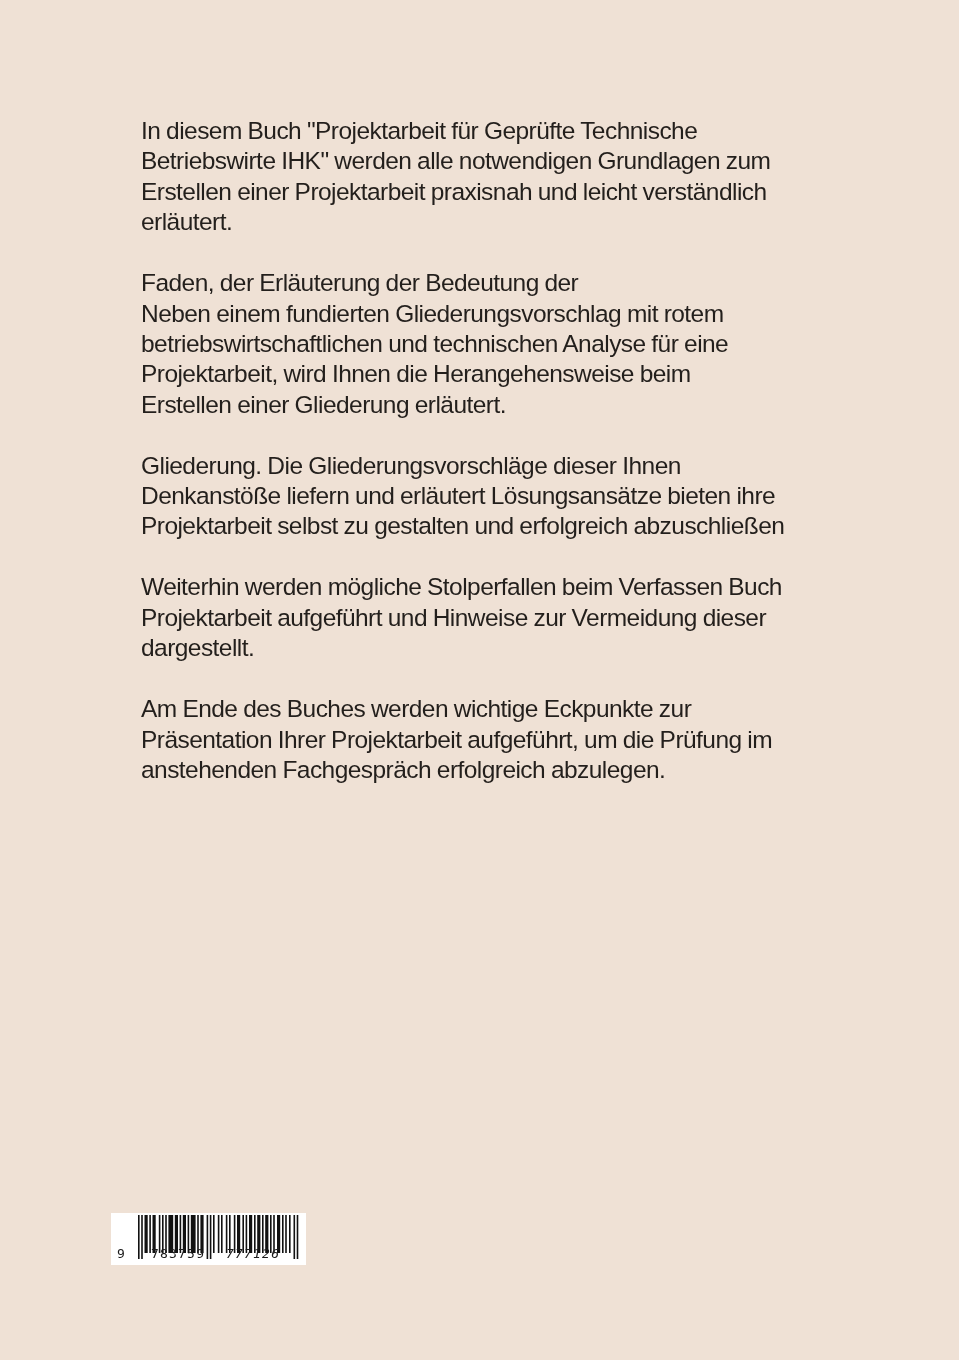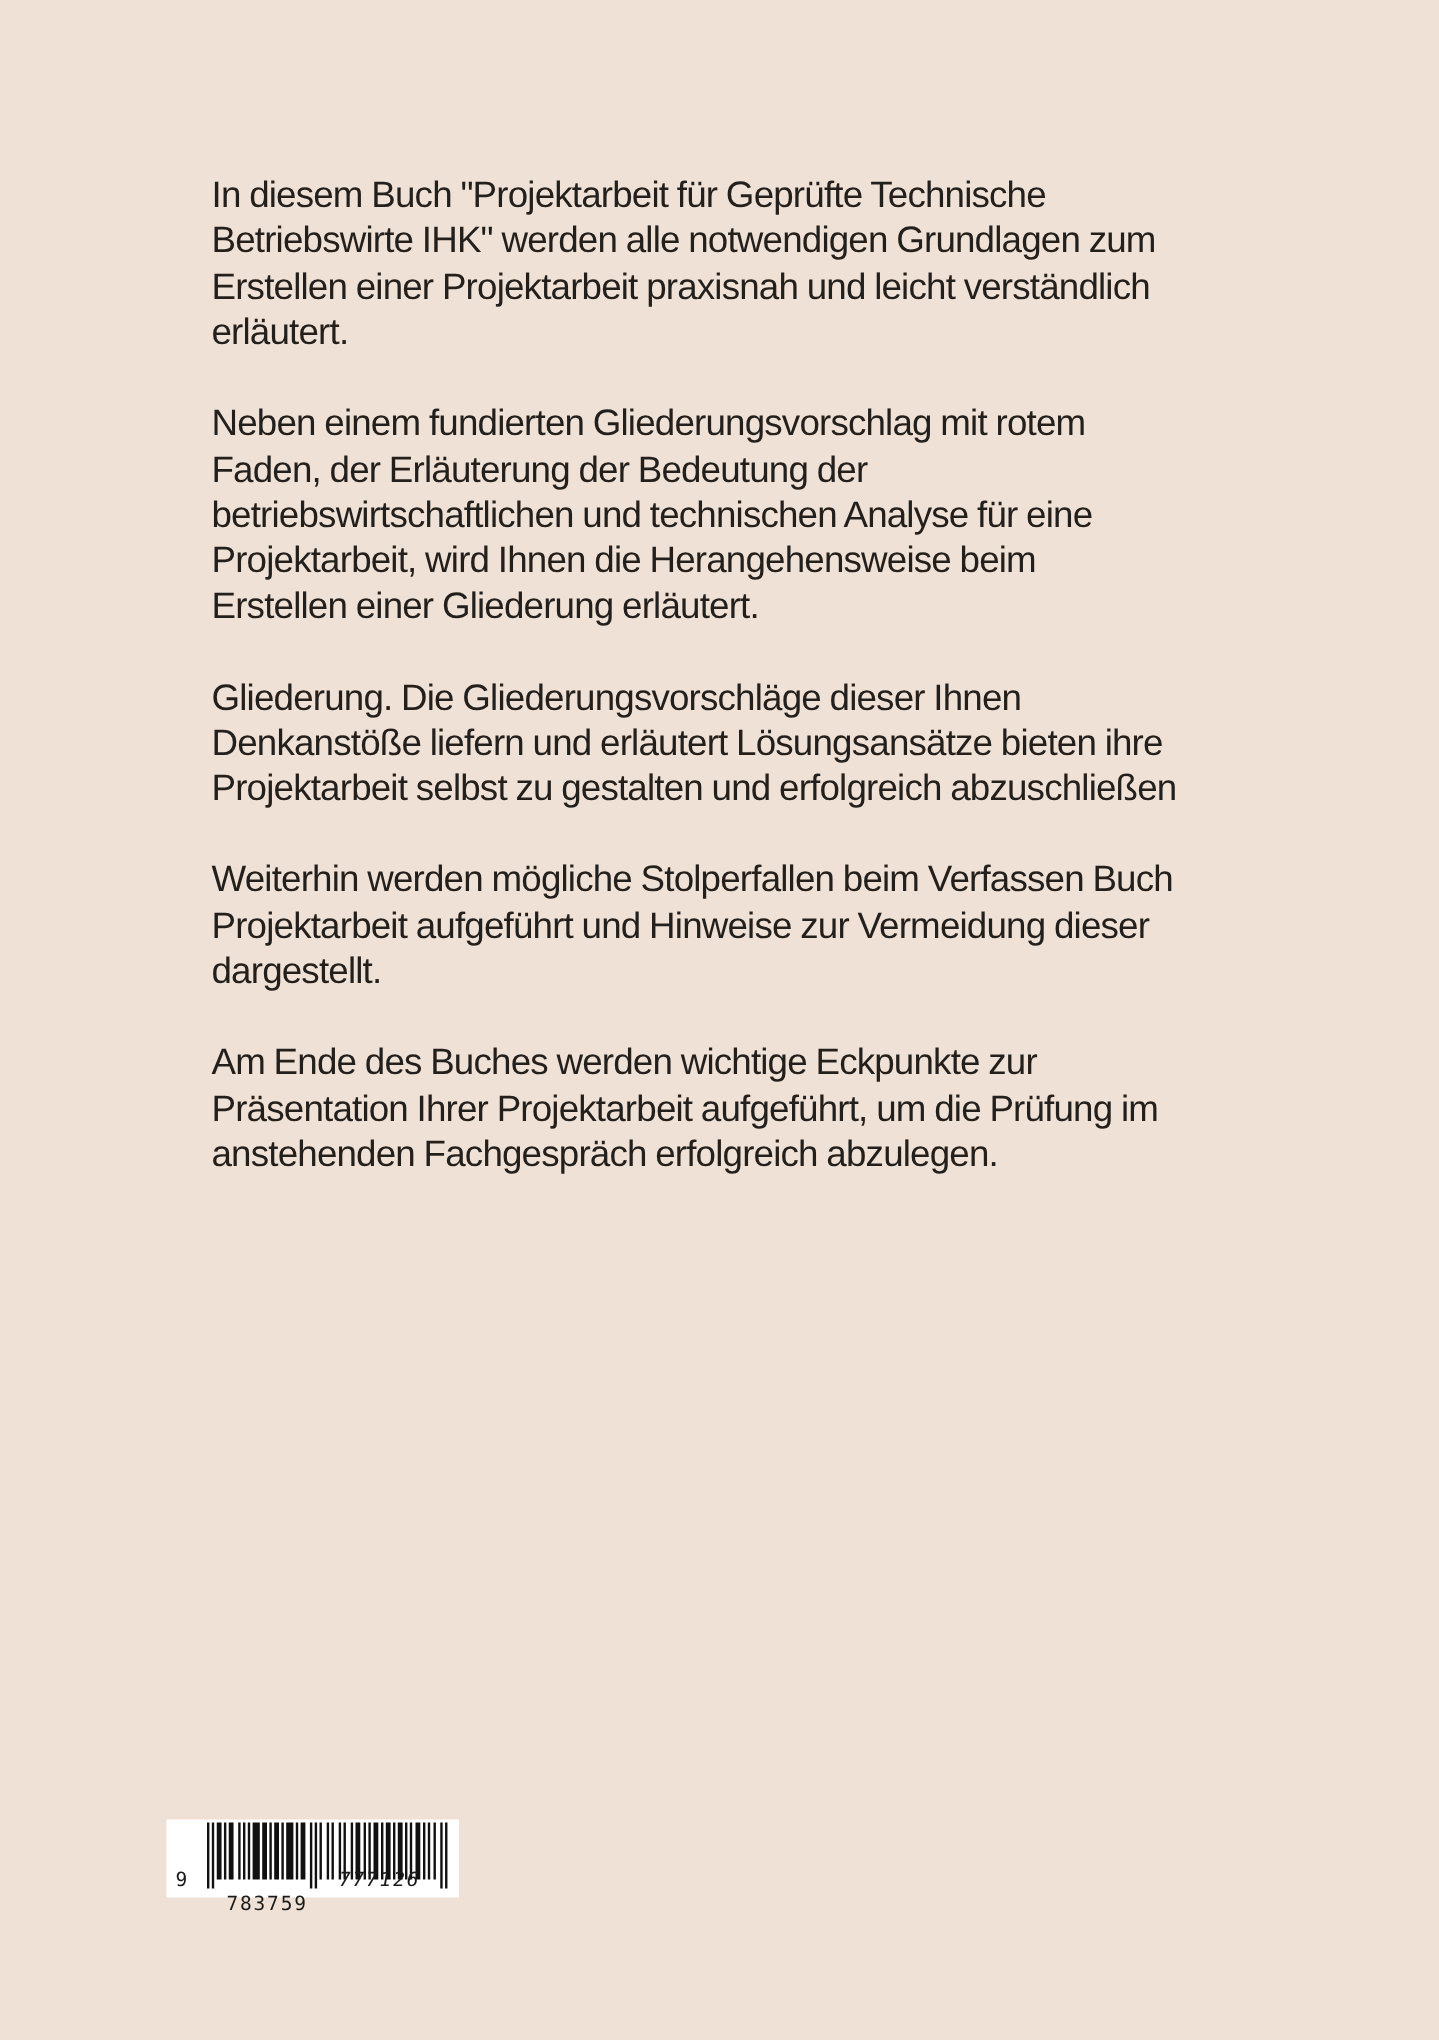--- a/index.html
+++ b/index.html
@@ -49,36 +49,36 @@
     }
     .bc-digit {
       position: absolute;
       font-family: "DejaVu Sans Mono", monospace;
       font-size: 13px;
       line-height: 13px;
       color: #1a1a1a;
       letter-spacing: 1.2px;
     }
     .bc-lead { left: 6px; top: 34px; }
-    .bc-left { left: 40px; top: 50px; }
+    .bc-left { left: 40px; top: 34px; }
     .bc-right { left: 115px; top: 34px; font-style: italic; }
   </style>
 </head>
 <body>
 
 <main class="blurb">
   <p class="para">
     <span class="line">In diesem Buch "Projektarbeit für Geprüfte Technische</span>
     <span class="line">Betriebswirte IHK" werden alle notwendigen Grundlagen zum</span>
     <span class="line">Erstellen einer Projektarbeit praxisnah und leicht verständlich</span>
     <span class="line">erläutert.</span>
   </p>
   <p class="para">
+    <span class="line">Faden, der Erläuterung der Bedeutung der</span>
     <span class="line">Neben einem fundierten Gliederungsvorschlag mit rotem</span>
-    <span class="line">Faden, der Erläuterung der Bedeutung der</span>
     <span class="line">betriebswirtschaftlichen und technischen Analyse für eine</span>
     <span class="line">Projektarbeit, wird Ihnen die Herangehensweise beim</span>
     <span class="line">Erstellen einer Gliederung erläutert.</span>
   </p>
   <p class="para">
     <span class="line">Gliederung. Die Gliederungsvorschläge dieser Ihnen</span>
     <span class="line">Denkanstöße liefern und erläutert Lösungsansätze bieten ihre</span>
     <span class="line">Projektarbeit selbst zu gestalten und erfolgreich abzuschließen</span>
   </p>
   <p class="para">

